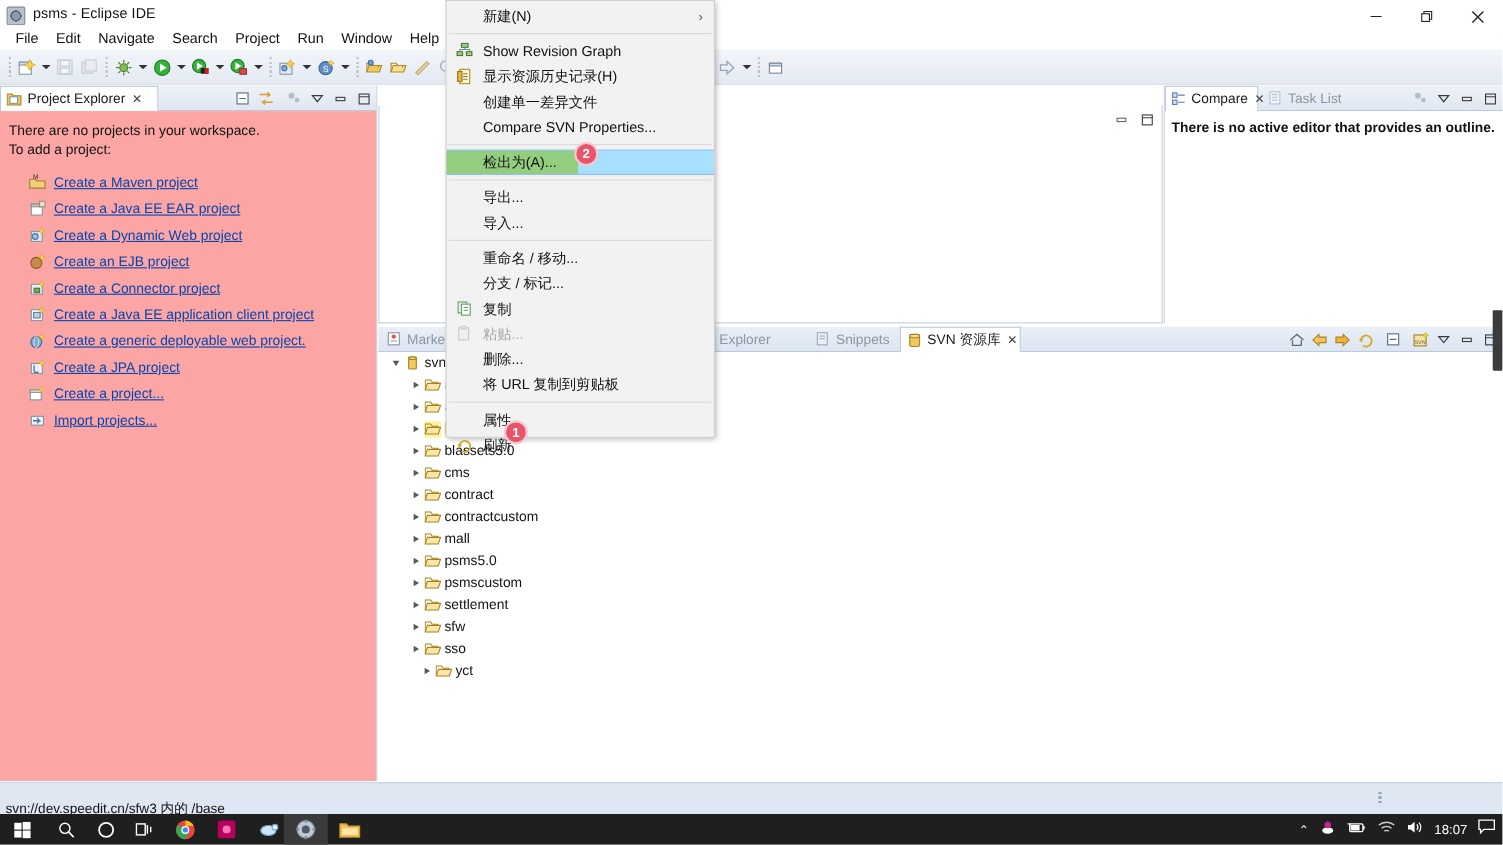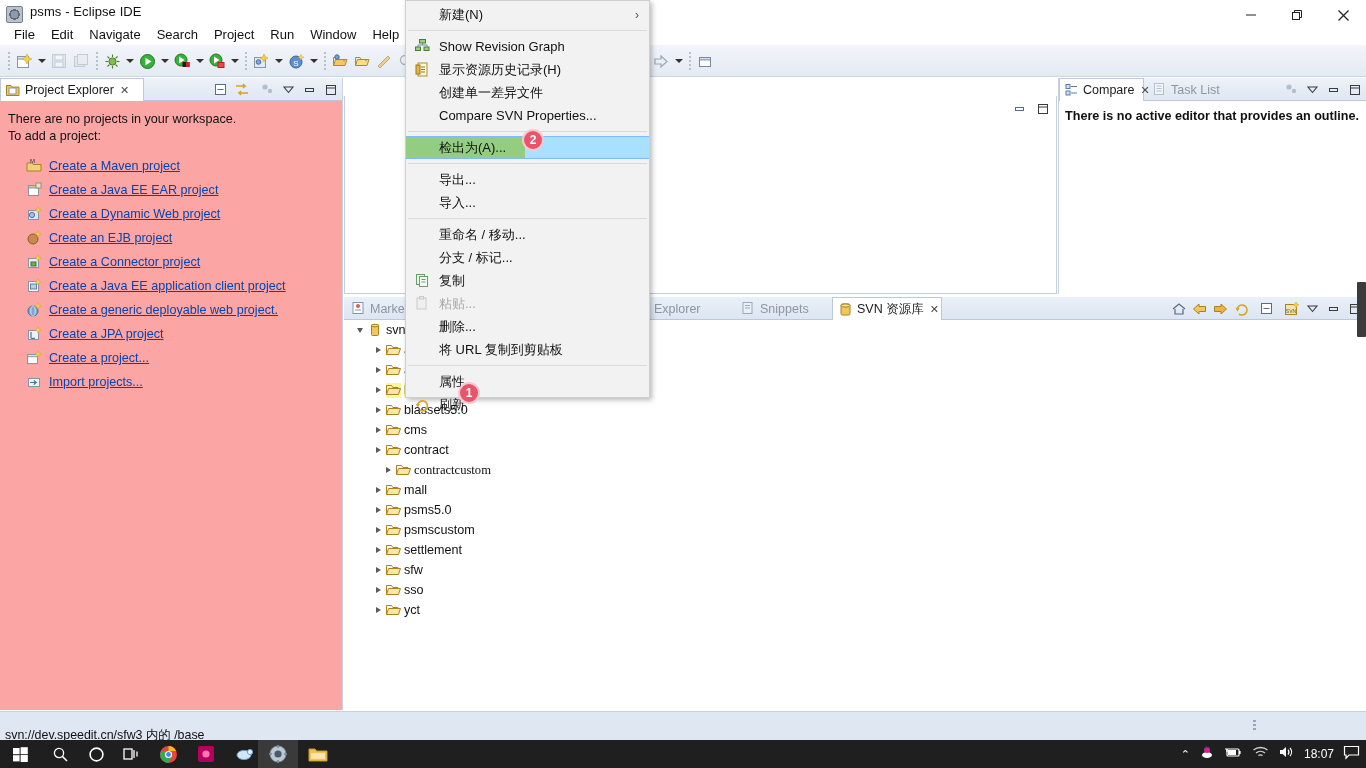--- a/index.html
+++ b/index.html
@@ -712,21 +712,21 @@
       <div class="vtab inactive" style="left:392px; width:80px;">
         <span class="tab-icon">
           <svg width="14" height="14" viewBox="0 0 14 14" opacity=".7">
             <rect x="2" y="1.5" width="9" height="11" fill="#eef3fa" stroke="#7c8da3"></rect>
             <line x1="4" y1="4.5" x2="9" y2="4.5" stroke="#7c8da3"></line>
             <line x1="4" y1="7" x2="9" y2="7" stroke="#7c8da3"></line>
           </svg>
         </span>
         <span>Snippets</span>
       </div>
-      <div class="vtab active" style="left:488px; width:110px;">
+      <div class="vtab active" style="left:474px; width:110px;">
         <span class="tab-icon">
           <svg width="15" height="15" viewBox="0 0 15 15">
             <rect x="3" y="2" width="9" height="11" rx="1.5" fill="#f0c860" stroke="#a8821f"></rect>
             <ellipse cx="7.5" cy="3.5" rx="4.5" ry="1.6" fill="#f7dd9a" stroke="#a8821f"></ellipse>
           </svg>
         </span>
         <span>SVN 资源库</span>
         <span class="x">✕</span>
       </div>
 
@@ -865,21 +865,21 @@
               <i></i>
             </span>
           <span class="tab-icon">
             <svg width="15" height="14" viewBox="0 0 15 14">
                 <path d="M.5 11.5 L2.6 5.5 H14.5 L12.4 11.5 Z" fill="#fbe6a8" stroke="#a8821f"></path>
                 <path d="M.5 11.5 V2.5 H5.5 l1.4 2 H12 v1.5" fill="none" stroke="#a8821f"></path>
               </svg>
           </span>
           <span class="tnode-label">contract</span>
         </div>
-        <div class="tree-row" style="padding-left:36px;font-family:Liberation Serif, serif;">
+        <div class="tree-row" style="padding-left:26px;">
           <span class="twisty">
               <i></i>
             </span>
           <span class="tab-icon">
             <svg width="15" height="14" viewBox="0 0 15 14">
                 <path d="M.5 11.5 L2.6 5.5 H14.5 L12.4 11.5 Z" fill="#fbe6a8" stroke="#a8821f"></path>
                 <path d="M.5 11.5 V2.5 H5.5 l1.4 2 H12 v1.5" fill="none" stroke="#a8821f"></path>
               </svg>
           </span>
           <span class="tnode-label">contractcustom</span>
@@ -949,21 +949,21 @@
               <i></i>
             </span>
           <span class="tab-icon">
             <svg width="15" height="14" viewBox="0 0 15 14">
                 <path d="M.5 11.5 L2.6 5.5 H14.5 L12.4 11.5 Z" fill="#fbe6a8" stroke="#a8821f"></path>
                 <path d="M.5 11.5 V2.5 H5.5 l1.4 2 H12 v1.5" fill="none" stroke="#a8821f"></path>
               </svg>
           </span>
           <span class="tnode-label">sso</span>
         </div>
-        <div class="tree-row" style="padding-left:26px;">
+        <div class="tree-row" style="padding-left:36px;">
           <span class="twisty">
               <i></i>
             </span>
           <span class="tab-icon">
             <svg width="15" height="14" viewBox="0 0 15 14">
                 <path d="M.5 11.5 L2.6 5.5 H14.5 L12.4 11.5 Z" fill="#fbe6a8" stroke="#a8821f"></path>
                 <path d="M.5 11.5 V2.5 H5.5 l1.4 2 H12 v1.5" fill="none" stroke="#a8821f"></path>
               </svg>
           </span>
           <span class="tnode-label">yct</span>

